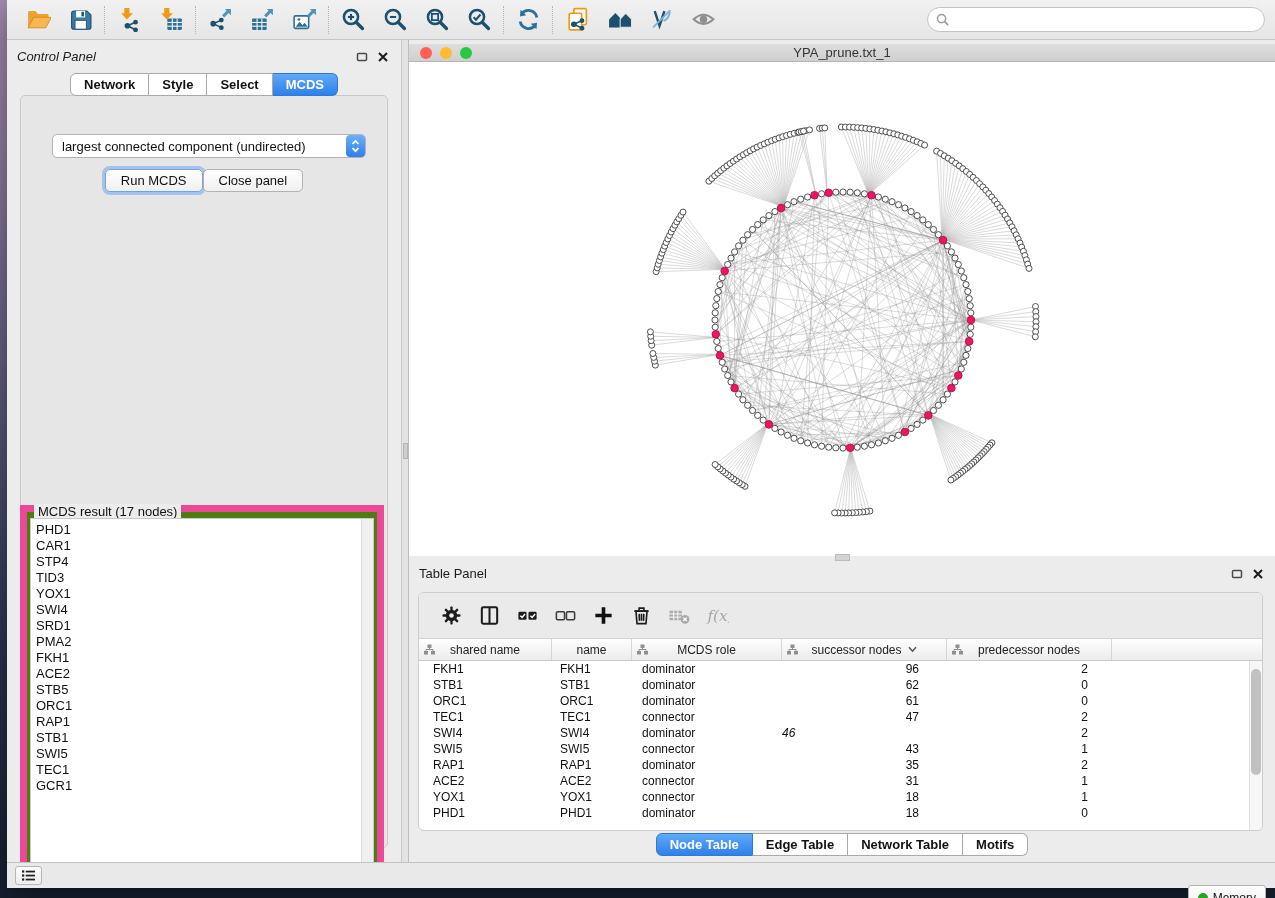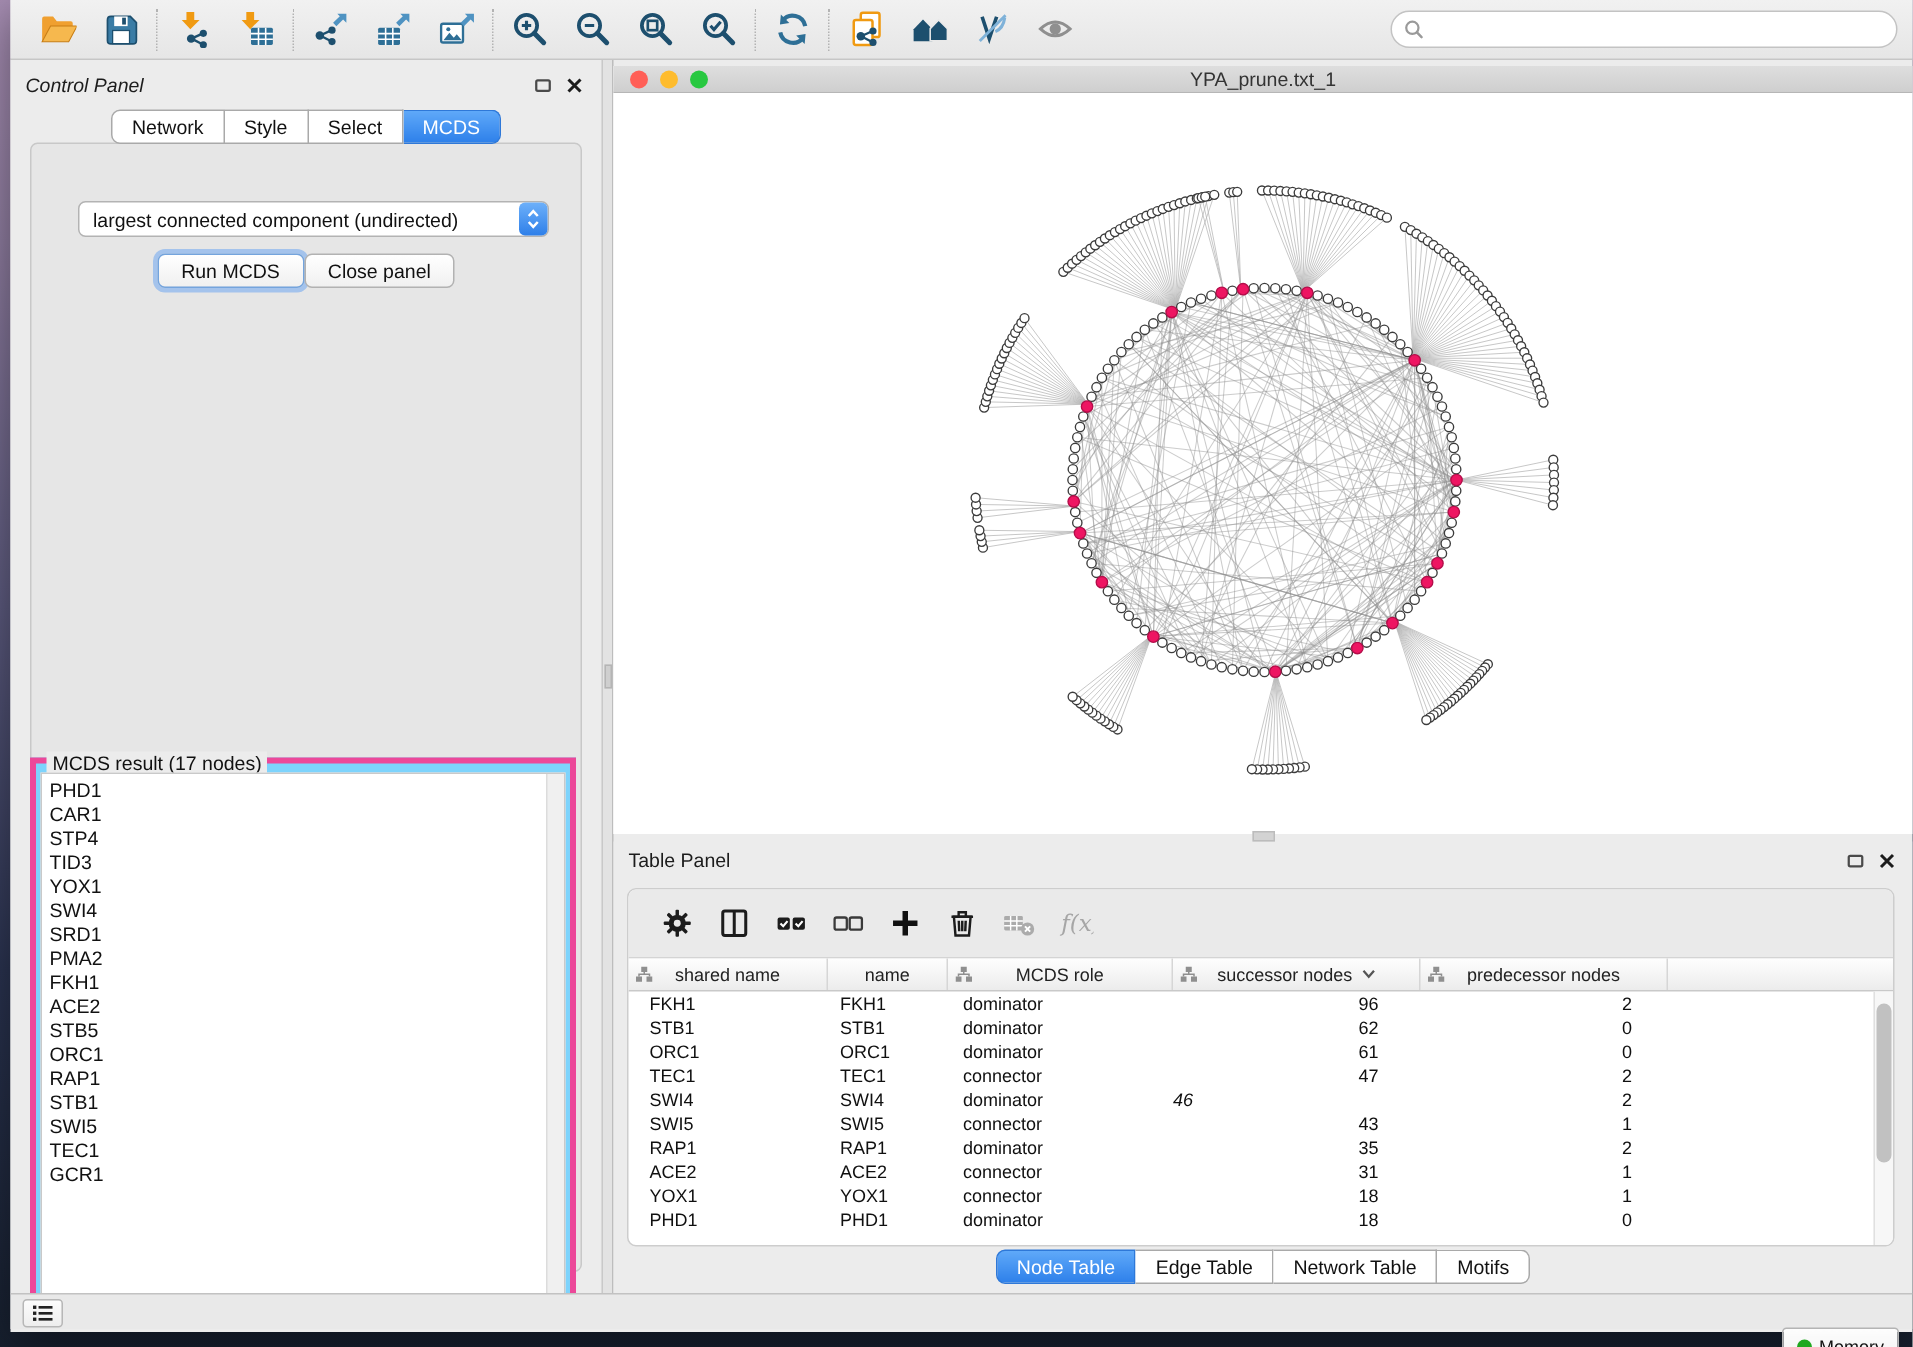--- a/index.html
+++ b/index.html
@@ -24,39 +24,39 @@
   .search-wrap { margin-left:auto; width:338px; height:25px; background:#fff; border:1px solid #c3c3c3;
     border-radius:13px; display:flex; align-items:center; padding:0 8px; }
   .search-wrap svg { width:13px; height:13px; margin-right:5px; flex:none; }
   .search-wrap input { border:none; outline:none; flex:1; font-size:12px; background:transparent; font-family:"Liberation Sans",sans-serif; }
   
   .control-panel { left:0; top:40px; width:394px; height:822px; background:#ececec; }
   .panel-title { font-size:13px; color:#1c1c1c; }
   .panel-btns { display:flex; gap:9px; align-items:center; }
   .panel-btns svg { width:12px; height:12px; }
   .cp-header { left:10px; top:9px; right:12px; display:flex; justify-content:space-between; align-items:center;font-style:italic; }
-  .seg-tabs { display:flex; }
+  .seg-tabs { display:flex;font-weight:bold; }
   .seg-tab { height:23px; line-height:21px; padding:0 13px; background:#fff; border:1px solid #a9a9a9; border-left:none;
     font-size:13px; color:#111; cursor:default; }
   .seg-tab:first-child { border-left:1px solid #a9a9a9; border-radius:6px 0 0 6px; }
   .seg-tab:last-child { border-radius:0 6px 6px 0; }
   .seg-tab.active { background:linear-gradient(#5fa9f9,#2e80ea); border-color:#2e78d8; color:#fff; }
   .cp-tabs { left:0; top:33px; width:100%; display:flex; justify-content:center; z-index:2; }
   .cp-content { left:13px; top:55px; width:368px; height:753px; background:#e6e6e6; border:1px solid #c8c8c8; border-radius:5px; }
   .opt-label { top:18px; left:0; width:100%; text-align:center; font-size:13px; color:#1b1b1b; }
   .mac-select { left:31px; top:38px; width:314px; height:24px; background:#fff; border:1px solid #b3b3b3; border-radius:5px;
     display:flex; align-items:center; font-size:13px; color:#111; padding-left:9px; }
   .mac-select .stepper { margin-left:auto; width:19px; height:22px; border-radius:4px; background:linear-gradient(#6db0fa,#2e7fe9);
     display:flex; align-items:center; justify-content:center; }
   .mac-select .stepper svg { width:11px; height:16px; }
   .btn-row { top:73px; left:0; width:100%; display:flex; justify-content:center; }
   .mac-btn { height:23px; background:linear-gradient(#ffffff,#f0f0f0); border:1px solid #b2b2b2; border-radius:5px;
     font-size:13px; color:#111; padding:0 15px; line-height:21px; cursor:default; }
   .mac-btn.focused { box-shadow:0 0 0 3px rgba(110,165,240,.55); border-color:#74a4dd; }
-  .result-box { left:13px; top:465px; width:364px; height:373px; border:4px solid #ec4899; background:#7dd3fc;padding-left:33px; }
+  .result-box { left:13px; top:465px; width:364px; height:373px; border:7px solid #ec4899; background:#4d7c0f;padding-left:33px; }
   .result-legend { position:absolute; top:-8px; left:7px; background:#ececec; padding:0 4px; font-size:13px; color:#111; }
   .result-list { position:absolute; left:3px; top:6px; right:3px; bottom:3px; background:#fff; border:1px solid #c9c9c9; display:flex; }
   .result-items { flex:1; padding:3px 0 0 5px; font-size:13px; line-height:16px; color:#111; overflow:hidden; }
   .result-scroll { width:12px; background:#f0f0f0; border-left:1px solid #dcdcdc; }
   
   .v-splitter { left:394px; top:40px; width:8px; height:822px; background:#e3e3e3; border-left:1px solid #c9c9c9; border-right:1px solid #bdbdbd; }
   .v-splitter .grip { position:absolute; left:1px; top:403px; width:5px; height:16px; background:#cfcfcf; border:1px solid #b5b5b5; }
   .h-splitter-grip { left:828px; top:554px; width:15px; height:7px; background:#d3d3d3; border:1px solid #bcbcbc; z-index:3; }
   
   .network-panel { left:402px; top:44px; width:866px; height:512px; background:#fff; }

